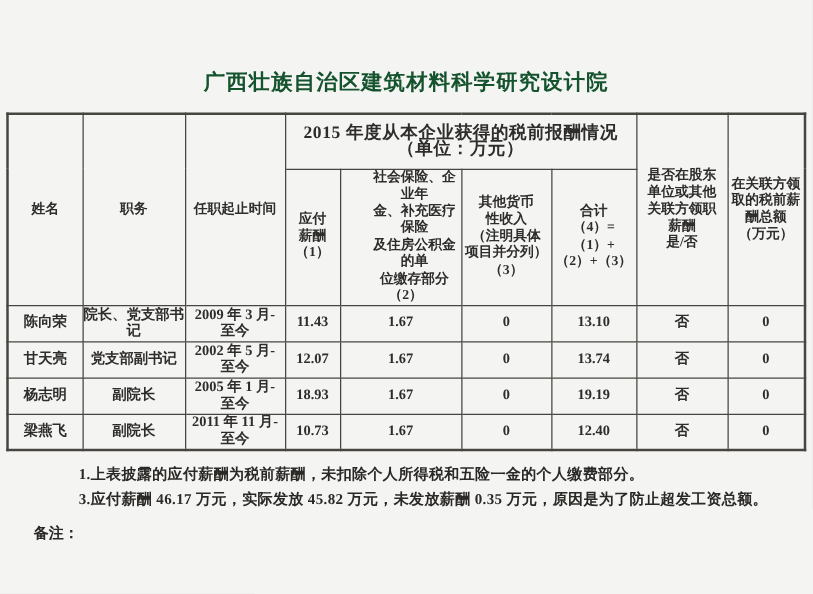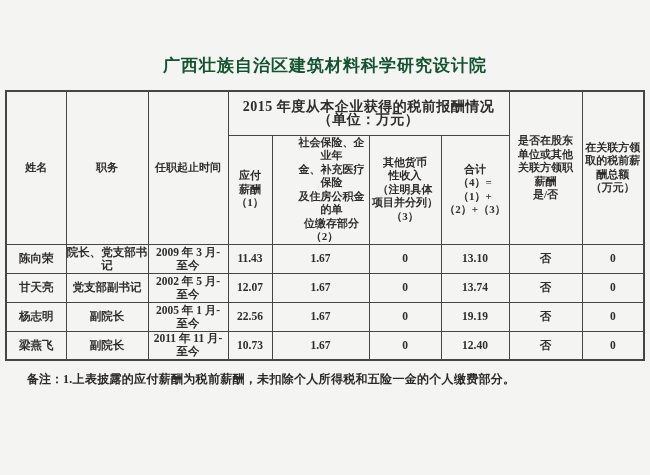--- a/index.html
+++ b/index.html
@@ -59,21 +59,21 @@
   td { font-size: 11.5px; line-height: 13px; }
 
   .notes {
     display: flex;
     margin: 9px 0 0 27px;
     font-size: 12px;
     font-weight: bold;
     color: #2a2926;
     width: 600px;
   }
-  .notes-label { flex: 0 0 auto; line-height: 19.5px; }
+  .notes-label { flex: 0 0 auto; line-height: 19.5px; margin-top: 47px; }
   .notes-lines { flex: 1; }
   .notes-lines .note-line { line-height: 19.5px; letter-spacing: 0.3px; }
 </style>
 </head>
 <body>
 
 <div class="page">
 
   <div class="title-block">
     <div class="title-line">广西壮族自治区建筑材料科学研究设计院</div>
@@ -148,21 +148,21 @@
         <td>0</td>
         <td>13.74</td>
         <td>否</td>
         <td>0</td>
       </tr>
       <tr class="data-row">
         <td>杨志明</td>
         <td>副院长</td>
         <td>2005 年 1 月-
 至今</td>
-        <td>22.56</td>
+        <td>18.93</td>
         <td>1.67</td>
         <td>0</td>
         <td>19.19</td>
         <td>否</td>
         <td>0</td>
       </tr>
       <tr class="data-row">
         <td>梁燕飞</td>
         <td>副院长</td>
         <td>2011 年 11 月-
@@ -174,16 +174,17 @@
         <td>否</td>
         <td>0</td>
       </tr>
     </tbody>
   </table>
 
   <div class="notes">
     <span class="notes-label">备注：</span>
     <div class="notes-lines">
       <div class="note-line">1.上表披露的应付薪酬为税前薪酬，未扣除个人所得税和五险一金的个人缴费部分。</div>
+      <div class="note-line">3.应付薪酬 46.17 万元，实际发放 45.82 万元，未发放薪酬 0.35 万元，原因是为了防止超发工资总额。</div>
     </div>
   </div>
 
 </div>
 
 </body></html>

